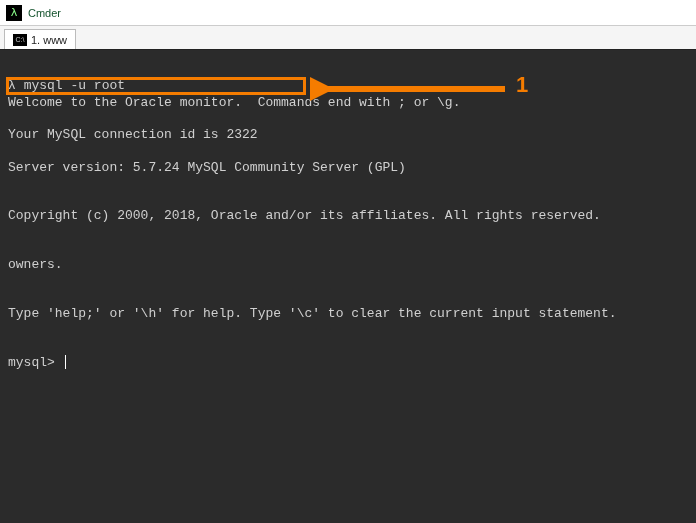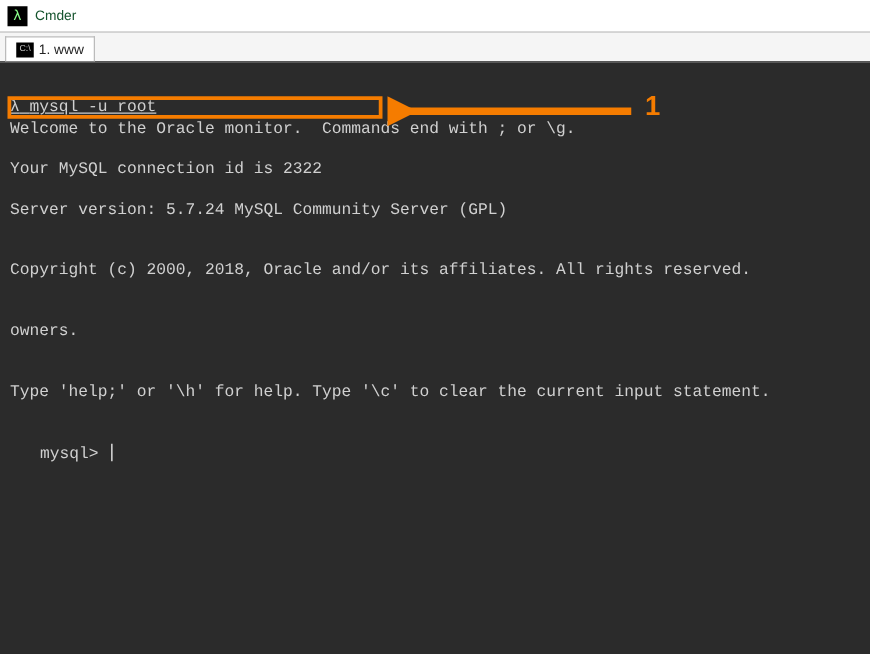--- a/index.html
+++ b/index.html
@@ -75,32 +75,31 @@
     line-height: 1.25;
     color: #d0d0d0;
     white-space: pre;
     position: relative;
   }
   .path-line { color: #d8b93a; }
   .prompt-lambda { color: #d0d0d0; }
   .cmd-line-wrap {
     position: relative;
     display: inline-block;
-    text-decoration: underline;
   }
   .cmd-highlight {
     position: absolute;
     left: -2px;
     top: -1px;
     width: 300px;
     height: 18px;
     border: 3px solid #f57c00;
     pointer-events: none;
   }
-  .mysql-prompt { color: #d0d0d0; margin-left: 24px; }
+  .mysql-prompt { color: #d0d0d0; }
   .cursor {
     display: inline-block;
     width: 1px;
     height: 14px;
     background: #fff;
     vertical-align: middle;
     margin-left: 2px;
   }
   .annotation {
     position: absolute;

